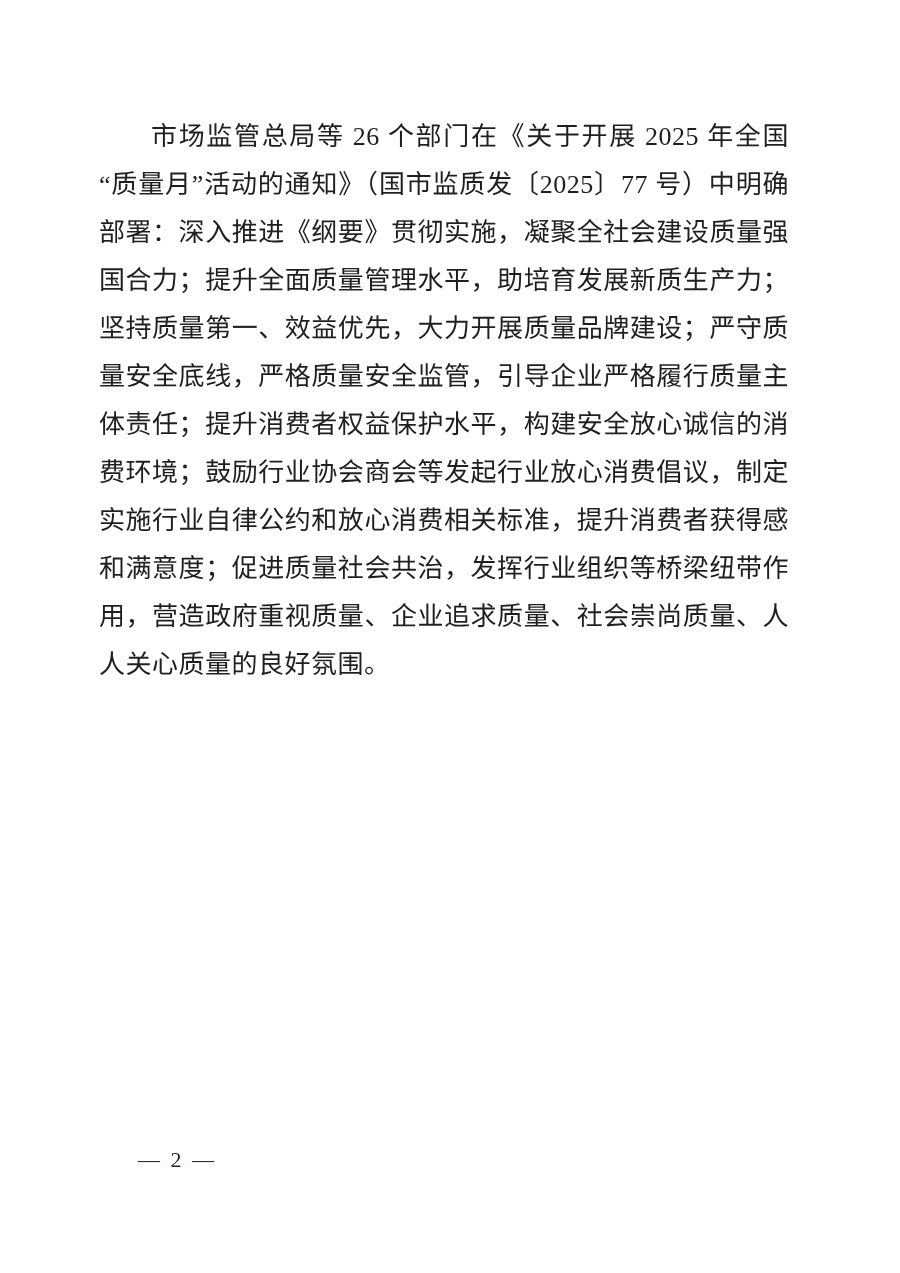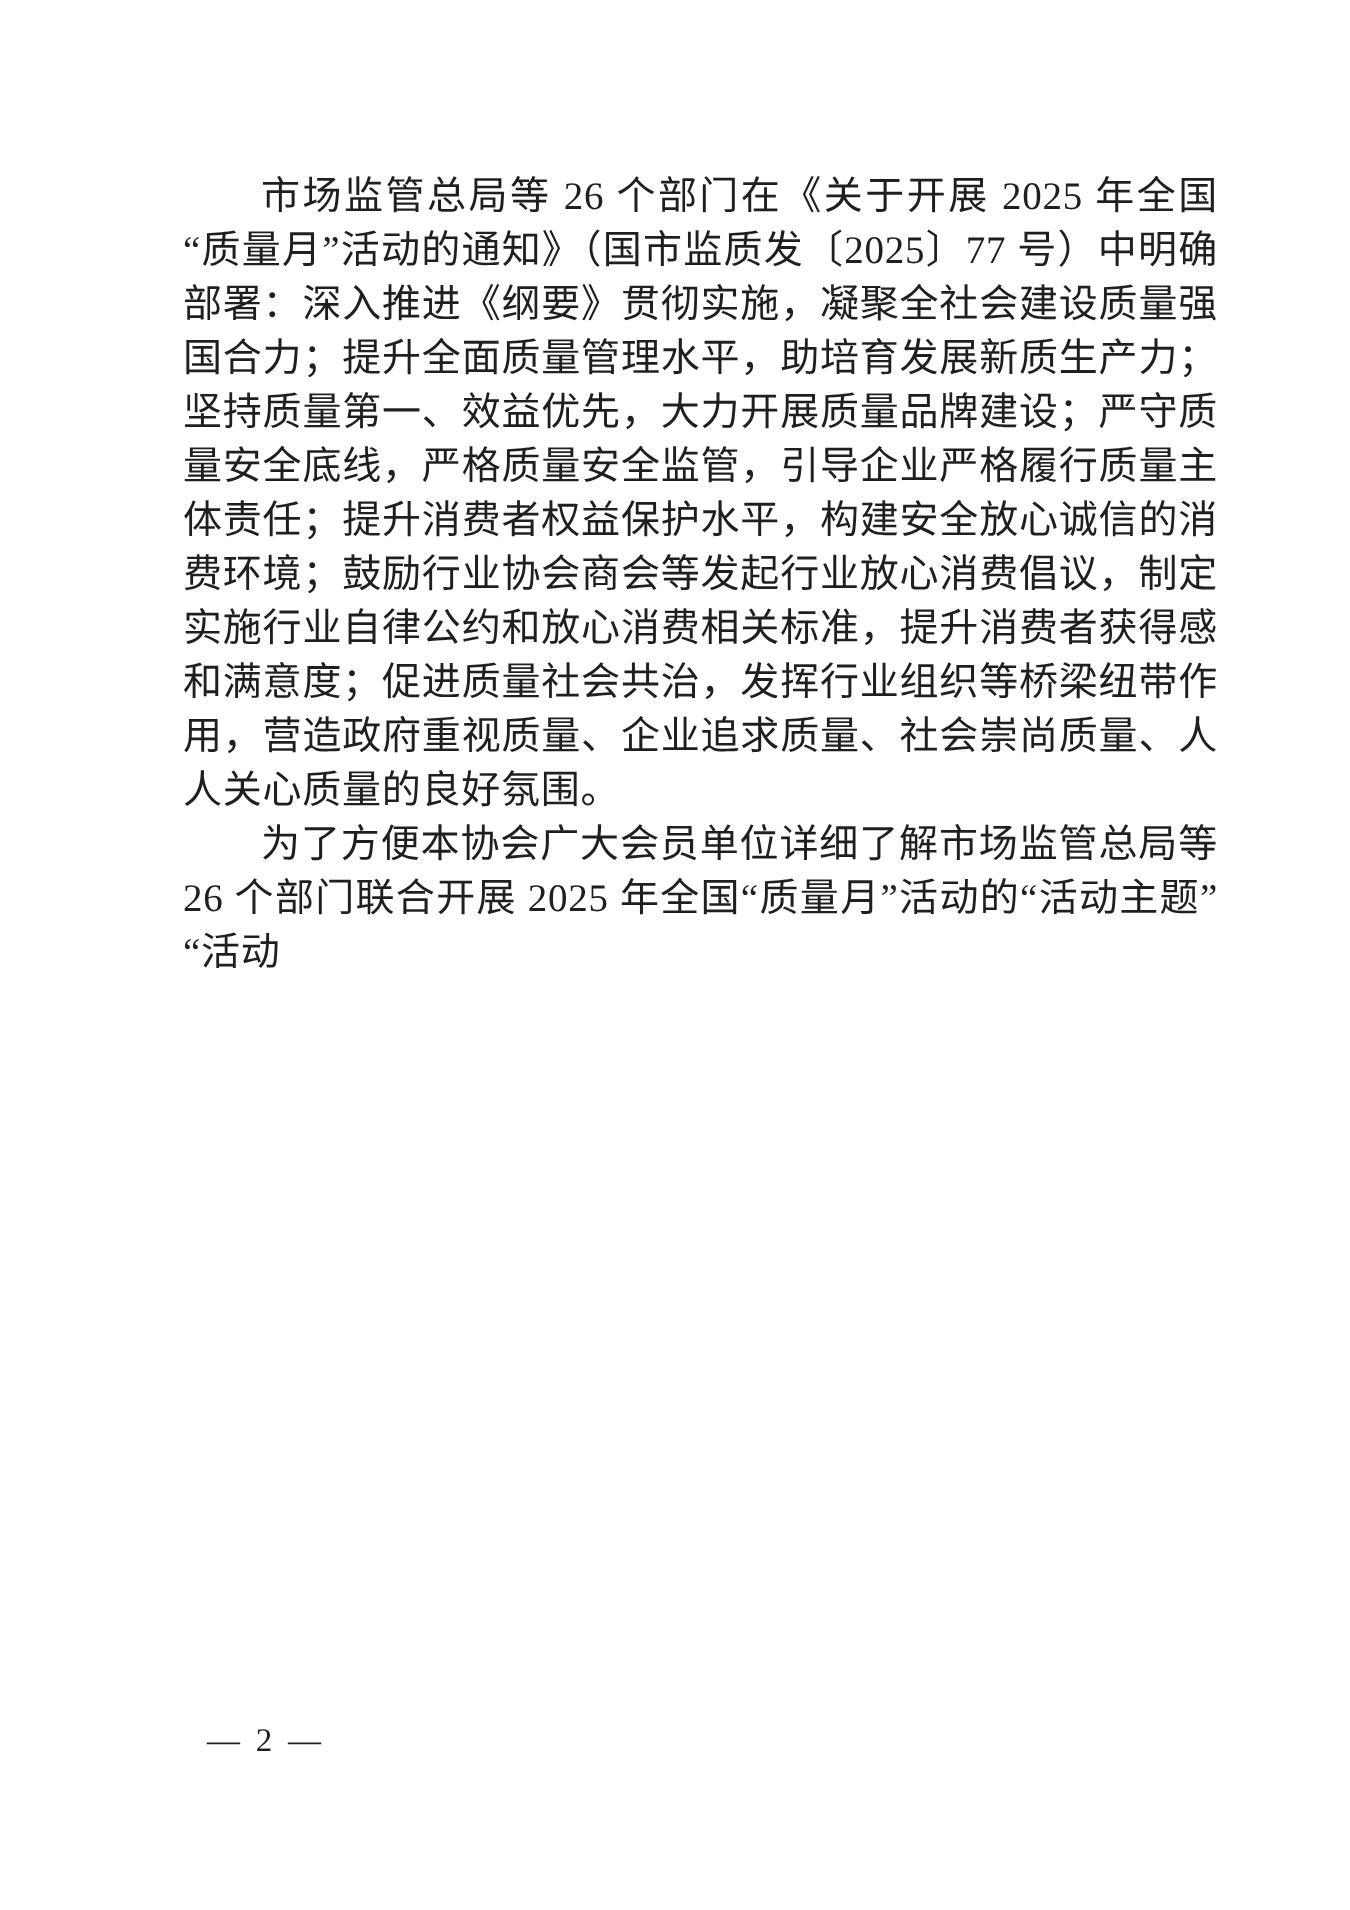--- a/index.html
+++ b/index.html
@@ -16,27 +16,27 @@
   .page {
     position: absolute;
     left: 0;
     top: 0;
     width: 900px;
     height: 1273px;
     background: #ffffff;
   }
   .doc-content {
     position: absolute;
-    left: 122px;
+    left: 99px;
     top: 113px;
     width: 690px;
     color: #1f1f1f;
     font-family: "Liberation Serif", "DejaVu Serif", serif;
     font-size: 26px;
-    line-height: 36px;
+    line-height: 48px;
   }
   .para {
     margin: 0;
     padding: 0;
     text-indent: 2em;
     text-align: justify;
     text-justify: inter-ideograph;
     letter-spacing: 0.5px;
     word-break: break-all;
   }
@@ -51,16 +51,15 @@
     letter-spacing: 1px;
     word-spacing: 3px;
   }
 </style>
 </head>
 <body>
 
 <div class="page">
   <div class="doc-content">
     <p class="para">市场监管总局等 26 个部门在《关于开展 2025 年全国“质量月”活动的通知》（国市监质发〔2025〕77 号）中明确部署：深入推进《纲要》贯彻实施，凝聚全社会建设质量强国合力；提升全面质量管理水平，助培育发展新质生产力；坚持质量第一、效益优先，大力开展质量品牌建设；严守质量安全底线，严格质量安全监管，引导企业严格履行质量主体责任；提升消费者权益保护水平，构建安全放心诚信的消费环境；鼓励行业协会商会等发起行业放心消费倡议，制定实施行业自律公约和放心消费相关标准，提升消费者获得感和满意度；促进质量社会共治，发挥行业组织等桥梁纽带作用，营造政府重视质量、企业追求质量、社会崇尚质量、人人关心质量的良好氛围。</p>
-    <p class="para">为了方便本协会广大会员单位详细了解市场监管总局等 26 个部门联合开展 2025 年全国“质量月”活动的“活动主题”“活动</p>
   </div>
   <div class="page-footer">— 2 —</div>
 </div>
 
 </body></html>

